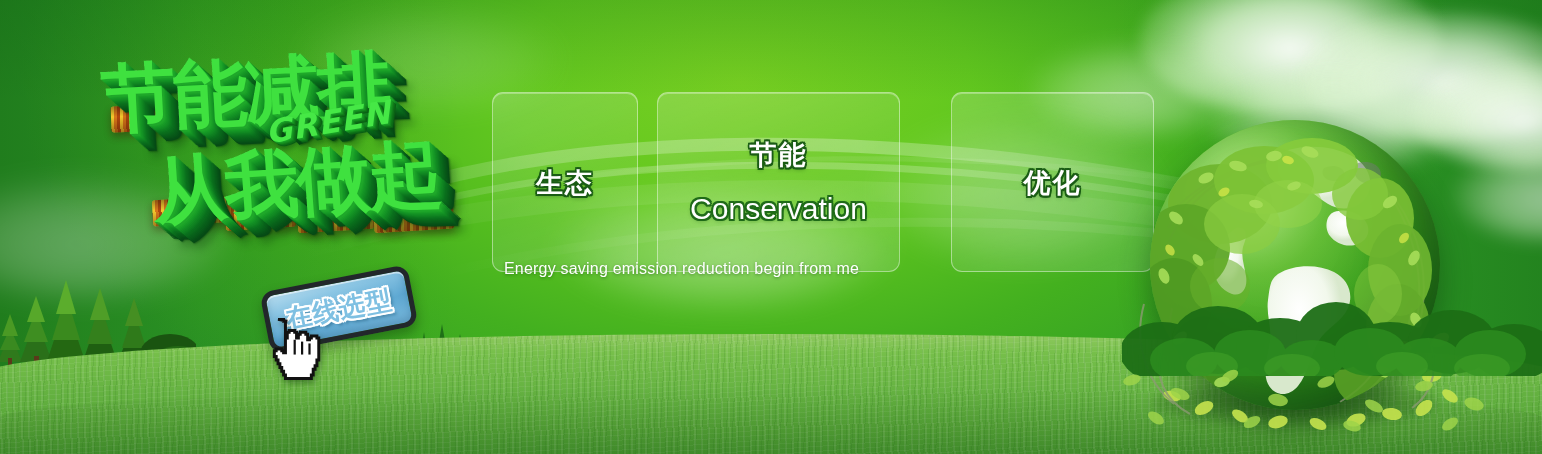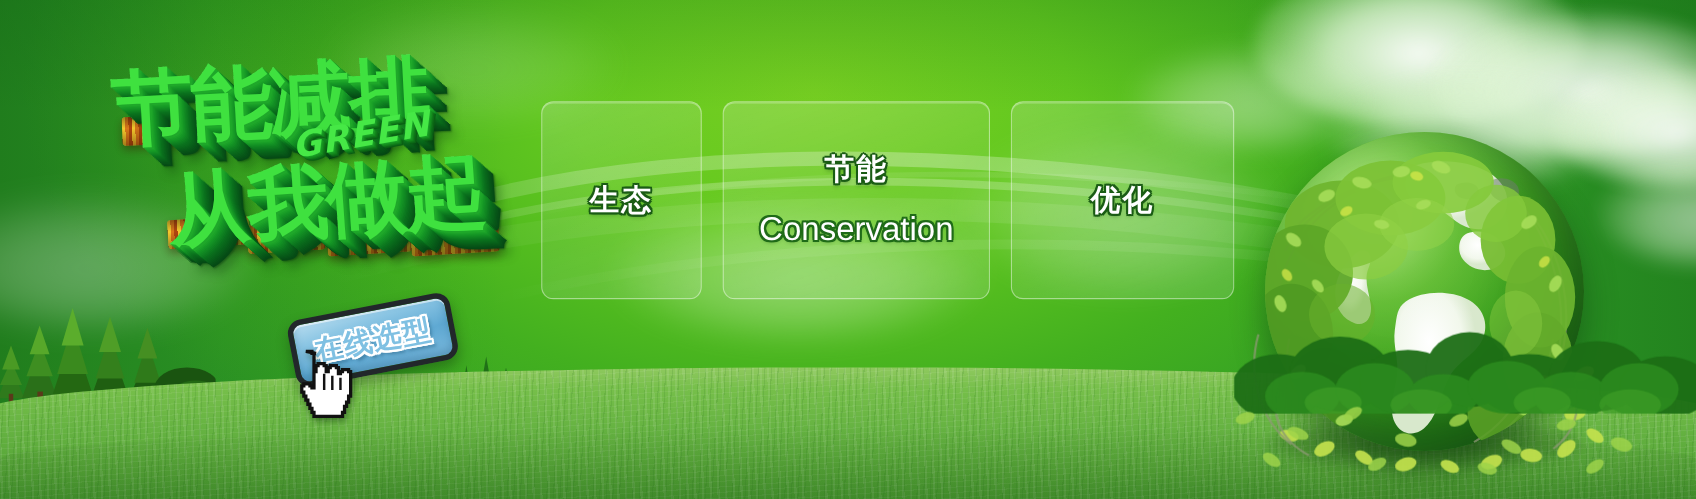--- a/index.html
+++ b/index.html
@@ -160,21 +160,21 @@
     border-radius: 11px;
     border: 1px solid rgba(255,255,255,0.42);
     background: linear-gradient(160deg, rgba(255,255,255,0.165) 0%, rgba(255,255,255,0.075) 52%, rgba(255,255,255,0.135) 100%);
     box-shadow: inset 0 1px 0 rgba(255,255,255,0.30);
     display: flex; flex-direction: column;
     align-items: center; justify-content: center;
     gap: 26px;
     cursor: pointer;
   }
   .feature-box.wide  { width: 243px; }
-  .feature-box.wide2 { width: 203px; }
+  .feature-box.wide2 { width: 203px; margin-left: 32px; }
 
   .fb-cn {
     font-family: "DejaVu Sans", "Liberation Sans", sans-serif;
     font-size: 27px; font-weight: 700; color: #ffffff;
     letter-spacing: 2px; line-height: 1;
     text-shadow:
       -1.6px -1.6px 0 #1a5c14,  1.6px -1.6px 0 #1a5c14,
       -1.6px  1.6px 0 #1a5c14,  1.6px  1.6px 0 #1a5c14,
        0 -1.8px 0 #1a5c14, 0 1.8px 0 #1a5c14,
       -1.8px 0 0 #1a5c14, 1.8px 0 0 #1a5c14,
@@ -341,20 +341,21 @@
       <div class="fb-cn">节能</div>
       <div class="fb-en">Conservation</div>
     </div>
 
     <div class="feature-box wide2">
       <div class="fb-cn">优化</div>
     </div>
 
   </div>
 
+  <div class="tagline">Energy saving emission reduction begin from me</div>
 
   <div class="ground">
 
     <svg class="treeline" width="1542" height="70" viewBox="0 0 1542 70" style="left:0;">
       <g fill="#1d6b17" opacity="0.92">
         <path d="M420,70 L424,44 L428,70 Z M436,70 L442,36 L448,70 Z M455,70 L460,46 L465,70 Z"></path>
         <path d="M470,70 Q480,40 492,70 Z M500,70 Q512,34 526,70 Z M534,70 Q546,42 558,70 Z
                  M566,70 Q578,30 592,70 Z M600,70 Q612,40 624,70 Z M630,70 Q642,26 656,70 Z
                  M664,70 Q676,44 688,70 Z M694,70 Q706,36 720,70 Z"></path>
         <path d="M726,70 Q740,40 754,70 Z M760,70 Q774,32 790,70 Z M796,70 Q808,46 820,70 Z"></path>

